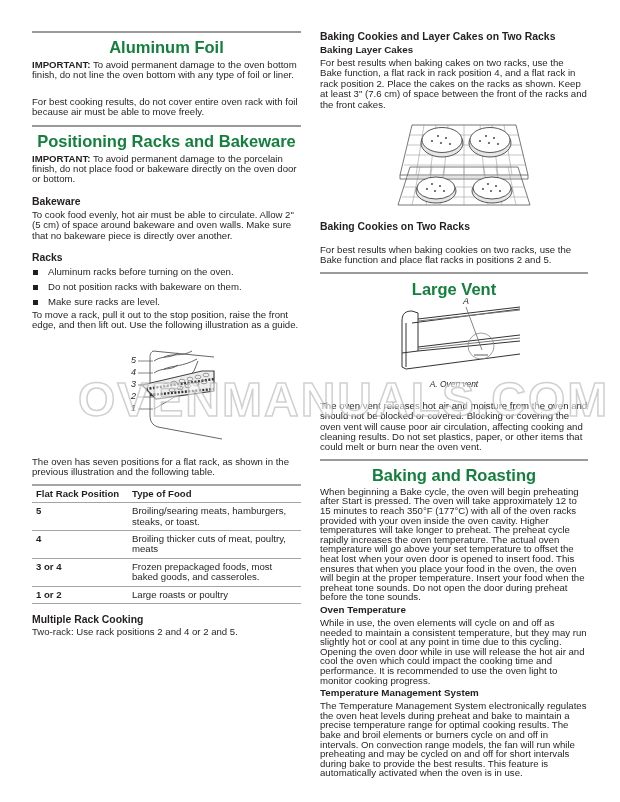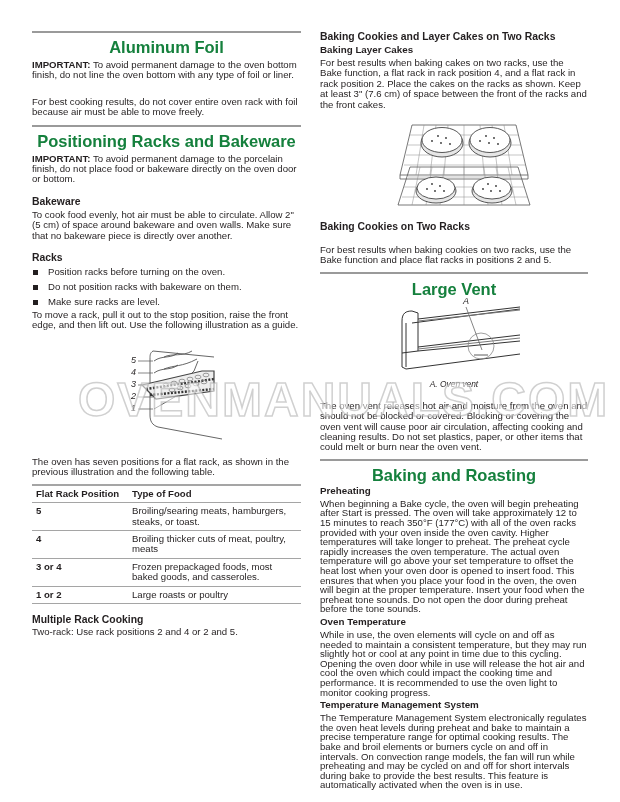--- a/index.html
+++ b/index.html
@@ -55,21 +55,21 @@
 
   <div class="rule" style="margin-top:7px;"></div>
   <h2 class="section-title" style="margin-top:4px;">Positioning Racks and Bakeware</h2>
   <p style="margin-top:3px;"><b>IMPORTANT:</b><span> To avoid permanent damage to the porcelain finish, do not place food or bakeware directly on the oven door or bottom.</span></p>
 
   <h3 class="sub" style="margin-top:11px;">Bakeware</h3>
   <p style="margin-top:2px;">To cook food evenly, hot air must be able to circulate. Allow 2" (5 cm) of space around bakeware and oven walls. Make sure that no bakeware piece is directly over another.</p>
 
   <h3 class="sub" style="margin-top:11px;">Racks</h3>
   <ul class="bullets" style="margin-top:3px;">
-    <li><span class="bullet"></span><span>Position racks before turning on the oven.</span></li>
+    <li><span class="bullet"></span><span>Aluminum racks before turning on the oven.</span></li>
     <li><span class="bullet"></span><span>Do not position racks with bakeware on them.</span></li>
     <li><span class="bullet"></span><span>Make sure racks are level.</span></li>
   </ul>
   <p style="margin-top:-2px;">To move a rack, pull it out to the stop position, raise the front edge, and then lift out. Use the following illustration as a guide.</p>
 
   <div style="position:relative; height:96px; margin-top:14px;">
     <svg width="269" height="96" viewBox="0 0 269 96">
       <g fill="none" stroke="#555" stroke-width="0.9">
         <path d="M121 6 C118 8 118 10 118 14 L118 70 C118 76 120 80 126 82 L190 94"></path>
         <path d="M121 6 L182 12"></path>
@@ -243,21 +243,20 @@
       <line x1="154" y1="56" x2="168" y2="56" stroke="#333" stroke-width="0.8"></line>
     </svg>
     <span style="position:absolute; left:143px; top:-3px; font-size:9px; font-style:italic;">A</span>
     <div class="caption" style="position:absolute; left:0; width:268px; top:80px;">A.  Oven vent</div>
   </div>
 
   <p style="margin-top:10px;">The oven vent releases hot air and moisture from the oven and should not be blocked or covered. Blocking or covering the oven vent will cause poor air circulation, affecting cooking and cleaning results. Do not set plastics, paper, or other items that could melt or burn near the oven vent.</p>
 
   <div class="rule" style="margin-top:6px;"></div>
   <h2 class="section-title" style="margin-top:4px;">Baking and Roasting</h2>
-  <h4 class="sub-sm" style="margin-top:0px;">Preheating</h4>
   <p style="margin-top:2px; line-height:9.6px;">When beginning a Bake cycle, the oven will begin preheating after Start is pressed. The oven will take approximately 12 to 15 minutes to reach 350°F (177°C) with all of the oven racks provided with your oven inside the oven cavity. Higher temperatures will take longer to preheat. The preheat cycle rapidly increases the oven temperature. The actual oven temperature will go above your set temperature to offset the heat lost when your oven door is opened to insert food. This ensures that when you place your food in the oven, the oven will begin at the proper temperature. Insert your food when the preheat tone sounds. Do not open the door during preheat before the tone sounds.</p>
   <h4 class="sub-sm" style="margin-top:2px;">Oven Temperature</h4>
   <p style="margin-top:2px; line-height:9.6px;">While in use, the oven elements will cycle on and off as needed to maintain a consistent temperature, but they may run slightly hot or cool at any point in time due to this cycling. Opening the oven door while in use will release the hot air and cool the oven which could impact the cooking time and performance. It is recommended to use the oven light to monitor cooking progress.</p>
   <h4 class="sub-sm" style="margin-top:2px;">Temperature Management System</h4>
   <p style="margin-top:2px; line-height:9.6px;">The Temperature Management System electronically regulates the oven heat levels during preheat and bake to maintain a precise temperature range for optimal cooking results. The bake and broil elements or burners cycle on and off in intervals. On convection range models, the fan will run while preheating and may be cycled on and off for short intervals during bake to provide the best results. This feature is automatically activated when the oven is in use.</p>
 </div>
 
 <div class="watermark">OVENMANUALS.COM</div>
 <div class="page-number">11</div>
 

